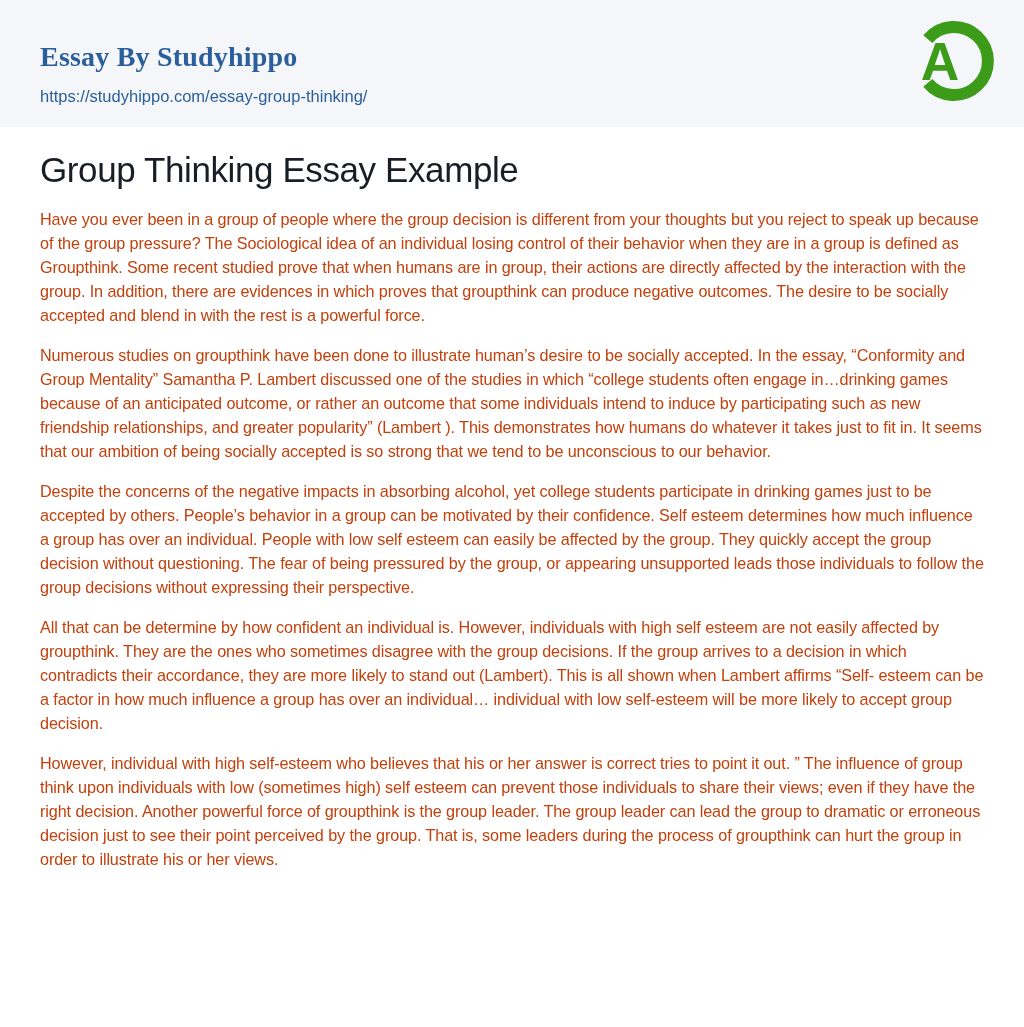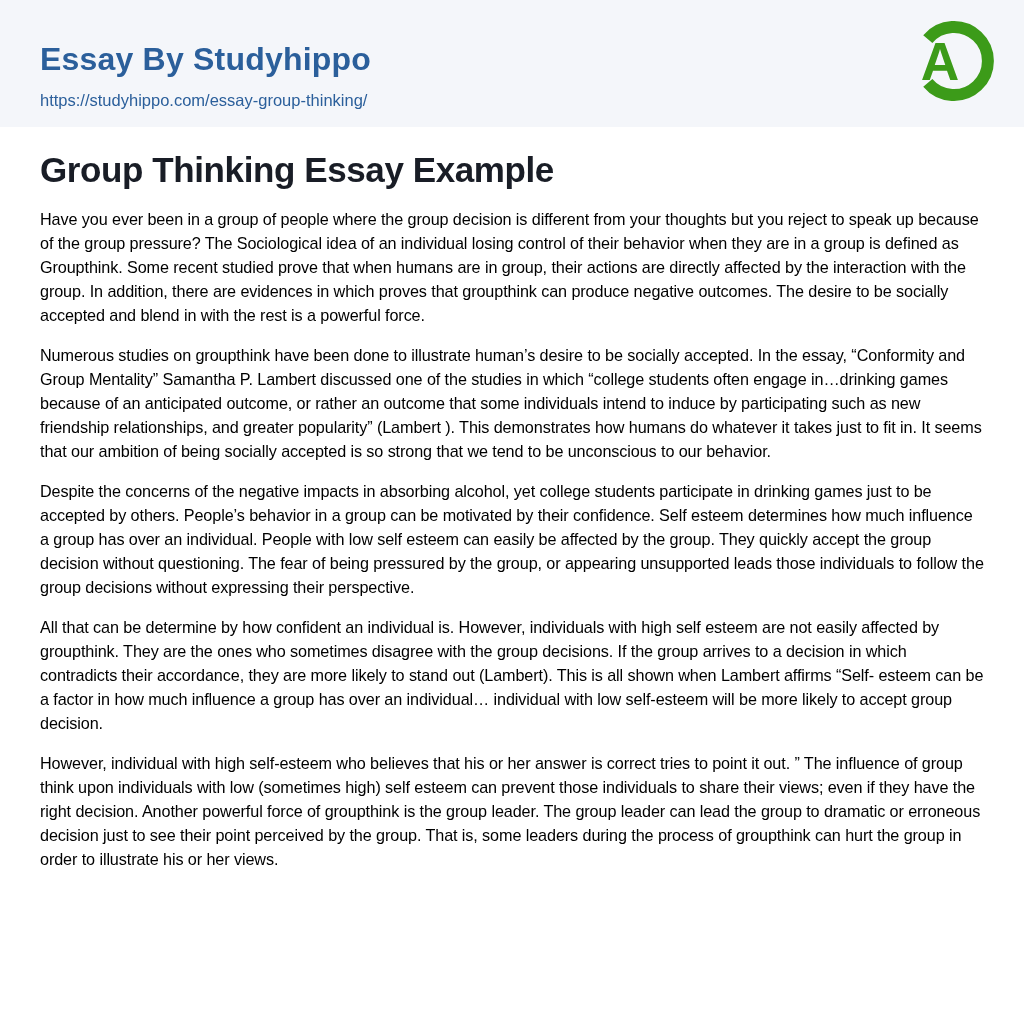--- a/index.html
+++ b/index.html
@@ -12,24 +12,25 @@
     overflow: hidden;
   }
   .header {
     background: #f4f6fa;
     height: 127px;
     padding: 42px 140px 0 40px;
     position: relative;
   }
   .brand-title {
     color: #2b5f9b;
-    font-size: 32px;
+    font-size: 28px;
     font-weight: 700;
     letter-spacing: 0.2px;
     line-height: 1.1;
+    font-family: Liberation Serif, serif;
   }
   .page-url {
     display: inline-block;
     color: #2b5f9b;
     font-size: 16.5px;
     font-weight: 400;
     margin-top: 14px;
     text-decoration: none;
     text-align: center;
   }
@@ -38,30 +39,30 @@
     top: 15px;
     right: 26px;
     width: 92px;
     height: 92px;
   }
   .article {
     padding: 0 40px;
   }
   .page-title {
     font-size: 35px;
-    font-weight: 700;
+    font-weight: 400;
     color: #191d26;
     letter-spacing: -0.4px;
     margin: 23px 0 17px 0;
     line-height: 1.15;
   }
   .essay-body p {
     font-size: 16.2px;
     line-height: 24px;
-    color: #000000;
+    color: #c2410c;
     margin: 0 0 16px 0;
     letter-spacing: -0.1px;
   }
 </style>
 </head>
 <body>
 
 <div class="header">
   <div class="brand-title">Essay By Studyhippo</div>
   <a class="page-url">https://studyhippo.com/essay-group-thinking/</a>

